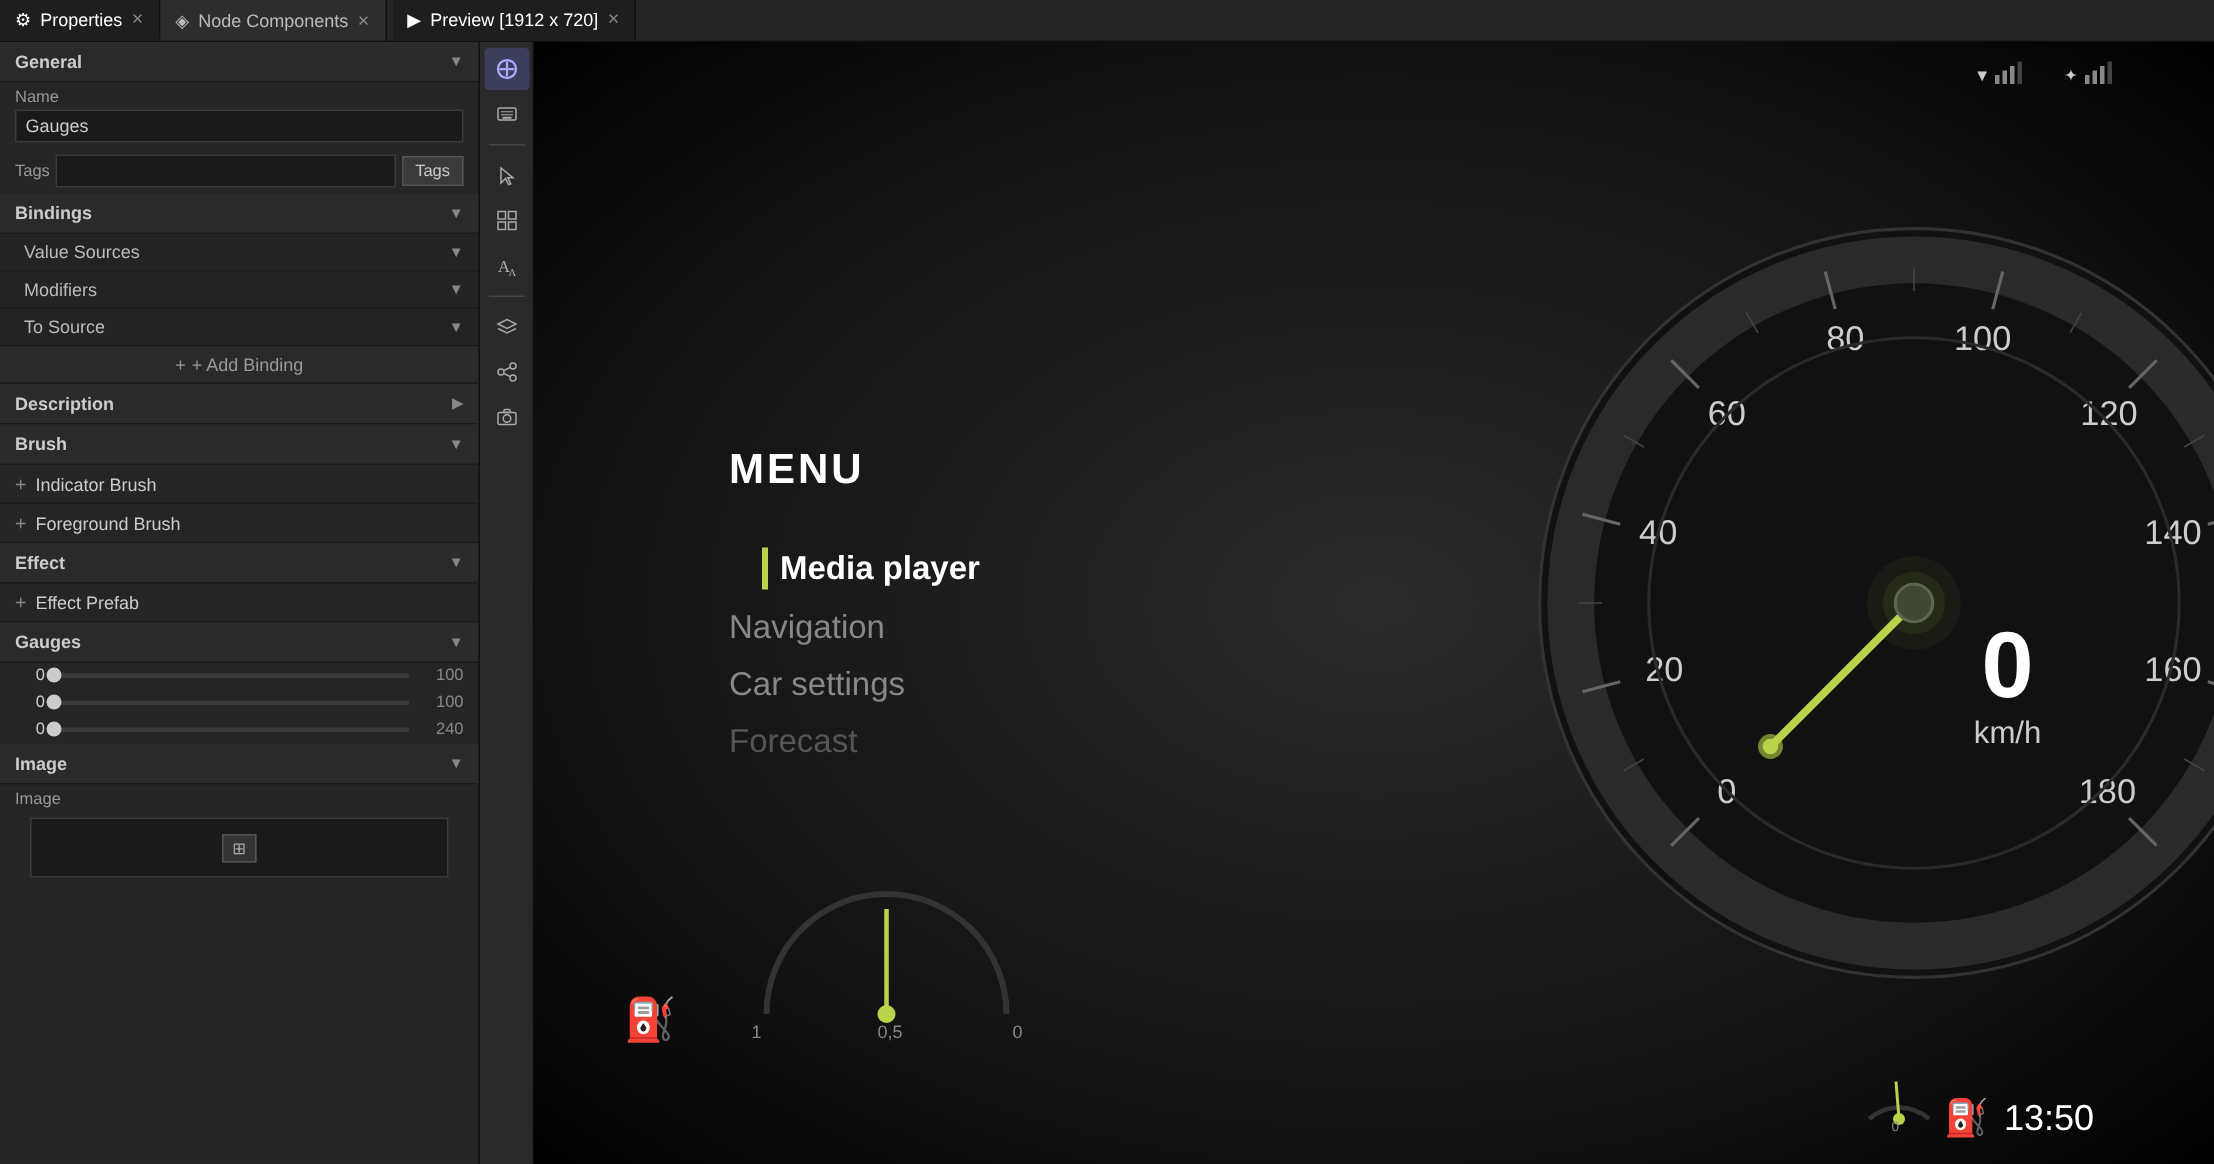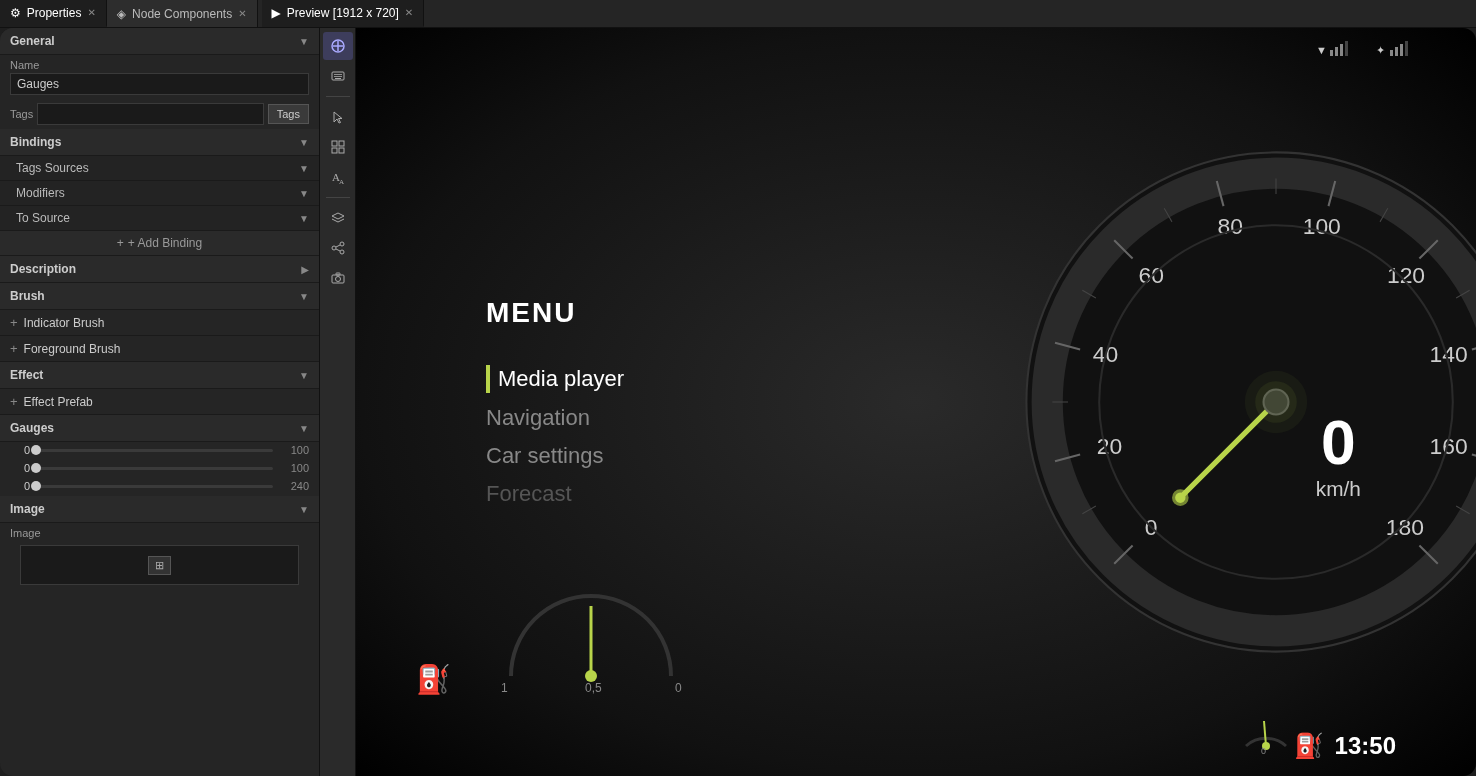--- a/index.html
+++ b/index.html
@@ -43,21 +43,20 @@
       font-size: 10px;
       color: #888;
       cursor: pointer;
     }
 
     
     .main-layout {
       display: flex;
       flex: 1;
       overflow: hidden;
-      border-radius: 13px;
     }
 
     
     .left-panel {
       width: 320px;
       background: #252525;
       border-right: 1px solid #111;
       display: flex;
       flex-direction: column;
       overflow-y: auto;
@@ -316,21 +315,22 @@
     .menu-item {
       font-size: 22px;
       color: #888;
       cursor: pointer;
       display: flex;
       align-items: center;
       gap: 8px;
     }
     .menu-item.selected {
       color: #fff;
-      font-weight: 400;
+      font-weight: 700;
+      margin-left: 22px;
     }
     .menu-item.selected::before {
       content: '';
       display: inline-block;
       width: 4px;
       height: 28px;
       background: #b8d44a;
     }
     .menu-item.faded { color: #555; }
 
@@ -399,21 +399,21 @@
       <span class="form-label">Tags</span>
       <input class="tags-input" type="text" style="">
       <button class="tags-btn">Tags</button>
     </div>
 
     <div class="section-header">
       <span class="section-title">Bindings</span>
       <span class="section-arrow">▼</span>
     </div>
     <div class="sub-section-header">
-      <span class="sub-section-title">Tags Sources</span>
+      <span class="sub-section-title">Value Sources</span>
       <span class="section-arrow">▼</span>
     </div>
     <div class="sub-section-header">
       <span class="sub-section-title">Modifiers</span>
       <span class="section-arrow">▼</span>
     </div>
     <div class="sub-section-header">
       <span class="sub-section-title">To Source</span>
       <span class="section-arrow">▼</span>
     </div>
@@ -735,19 +735,19 @@
         <svg width="60" height="60" viewBox="0 0 60 60">
           <path d="M 10 50 A 30 30 0 0 1 50 50" fill="none" stroke="#333" stroke-width="3"></path>
           <line x1="30" y1="50" x2="28" y2="25" stroke="#b8d44a" stroke-width="2"></line>
           <circle cx="30" cy="50" r="4" fill="#b8d44a"></circle>
           <text x="25" y="58" fill="#888" font-size="9" font-family="Arial">0</text>
         </svg>
       </div>
 
       <div style="position:absolute; bottom:16px; right:80px; display:flex; align-items:center; gap:10px;">
         <span style="font-size:24px; color:#b8d44a;">⛽</span>
-        <span style="font-size:24px; color:#fff; font-weight:700;">13:50</span>
+        <span style="font-size:24px; color:#fff; font-weight:400;">13:50</span>
       </div>
 
     </div>
   </div>
 
 </div>
 
 </body></html>

